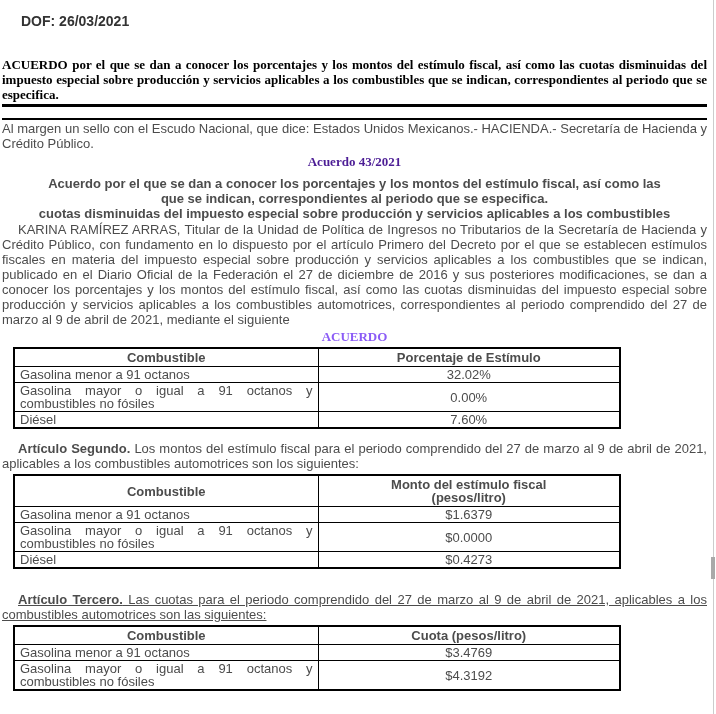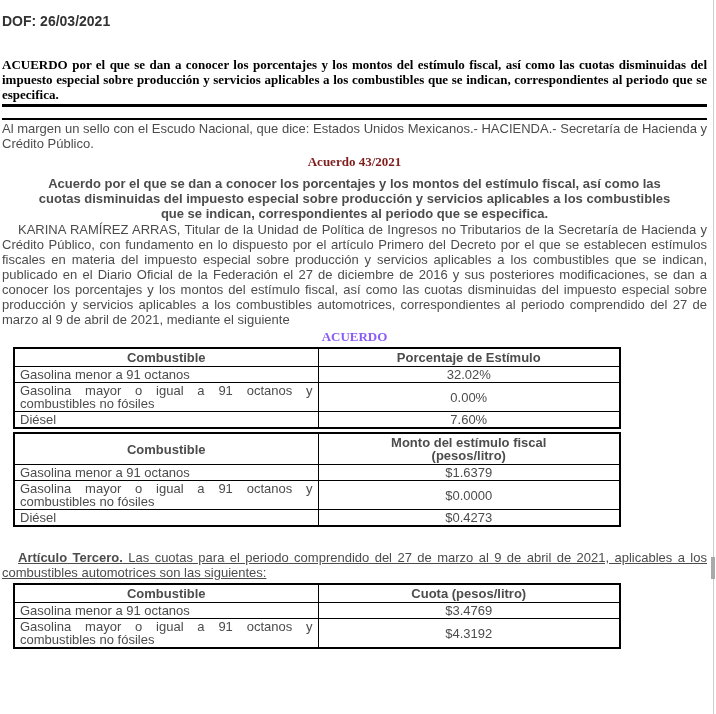--- a/index.html
+++ b/index.html
@@ -11,21 +11,21 @@
     background: #ffffff;
     overflow: hidden;
     font-family: "Liberation Sans", sans-serif;
     font-size: 13px;
     line-height: 15px;
     color: #4c4c4c;
   }
   .content { padding: 0 9px 0 2px; }
 
   .dof-date {
-    margin: 14px 0 0 0;
+    margin: 14px 0 0 19px;
     font-size: 14px;
     font-weight: bold;
     color: #333333;
     line-height: 15px;
   }
 
   .main-heading {
     margin-top: 28px;
     font-family: "Liberation Serif", serif;
     font-weight: bold;
@@ -46,21 +46,21 @@
   .margin-note {
     margin-top: 1px;
     text-align: justify;
     line-height: 15px;
   }
 
   .acuerdo-number {
     margin-top: 3px;
     font-family: "Liberation Serif", serif;
     font-weight: bold;
-    color: #7f1d1d;
+    color: #4c1d95;
     text-align: center;
     line-height: 15px;
   }
 
   .subtitle {
     margin-top: 7px;
     font-weight: bold;
     text-align: center;
     line-height: 15px;
   }
@@ -150,22 +150,22 @@
     <div class="main-heading">ACUERDO por el que se dan a conocer los porcentajes y los montos del estímulo fiscal, así como las cuotas disminuidas del impuesto especial sobre producción y servicios aplicables a los combustibles que se indican, correspondientes al periodo que se especifica.</div>
 
     <div class="section-rule"></div>
 
     <p class="margin-note">Al margen un sello con el Escudo Nacional, que dice: Estados Unidos Mexicanos.- HACIENDA.- Secretaría de Hacienda y Crédito Público.</p>
 
     <div class="acuerdo-number">Acuerdo 43/2021</div>
 
     <div class="subtitle">
       <div>Acuerdo por el que se dan a conocer los porcentajes y los montos del estímulo fiscal, así como las</div>
+      <div>que se indican, correspondientes al periodo que se especifica.</div>
       <div>cuotas disminuidas del impuesto especial sobre producción y servicios aplicables a los combustibles</div>
-      <div>que se indican, correspondientes al periodo que se especifica.</div>
     </div>
 
     <p class="intro-para">KARINA RAMÍREZ ARRAS, Titular de la Unidad de Política de Ingresos no Tributarios de la Secretaría de Hacienda y Crédito Público, con fundamento en lo dispuesto por el artículo Primero del Decreto por el que se establecen estímulos fiscales en materia del impuesto especial sobre producción y servicios aplicables a los combustibles que se indican, publicado en el Diario Oficial de la Federación el 27 de diciembre de 2016 y sus posteriores modificaciones, se dan a conocer los porcentajes y los montos del estímulo fiscal, así como las cuotas disminuidas del impuesto especial sobre producción y servicios aplicables a los combustibles automotrices, correspondientes al periodo comprendido del 27 de marzo al 9 de abril de 2021, mediante el siguiente</p>
 
     <div class="acuerdo-word">ACUERDO</div>
 
 
     <table class="doc-table t1">
       <colgroup>
           <col style="width:304px">
@@ -187,20 +187,21 @@
         <td class="fuel-cell">Gasolina mayor o igual a 91 octanos y combustibles no fósiles</td>
         <td class="value-cell">0.00%</td>
       </tr>
       <tr>
         <td class="fuel-cell">Diésel</td>
         <td class="value-cell">7.60%</td>
       </tr>
     </tbody>
       </table>
 
+    <p class="article-para para-art2"><span class="article-label">Artículo Segundo.</span><span> Los montos del estímulo fiscal para el periodo comprendido del 27 de marzo al 9 de abril de 2021, aplicables a los combustibles automotrices son los siguientes:</span></p>
 
     <table class="doc-table t2">
       <colgroup>
           <col style="width:304px">
           <col style="width:302px">
         </colgroup>
       <tbody>
           <tr>
         <th>Combustible</th>
         <th>

